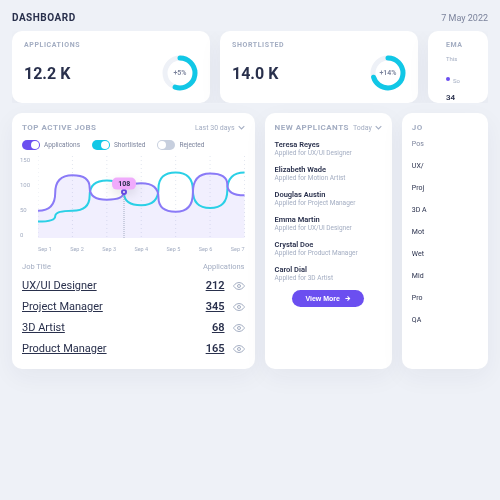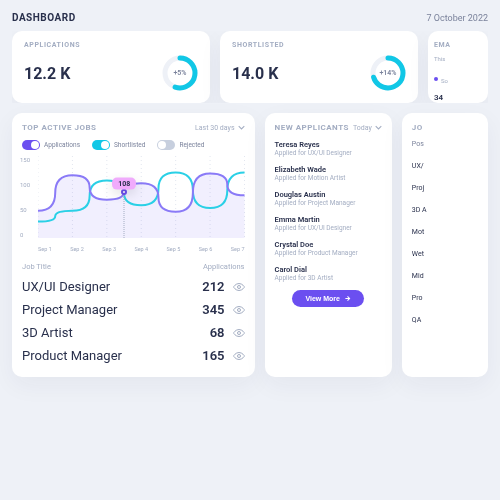--- a/index.html
+++ b/index.html
@@ -79,21 +79,21 @@
   .x-axis span { font-size:5.5px; color:var(--muted); }
   .plot { position:absolute; left:16px; right:0; top:0; bottom:14px; }
   .tooltip {
     position:absolute; background:#f0abfc; border-radius:5px; padding:2px 6px; font-size:7px; font-weight:700;
     box-shadow:0 4px 12px rgba(0,0,0,.12); transform:translate(-50%,-120%);
   }
   .tt-dot { position:absolute; width:6px;height:6px;border:2px solid var(--purple);background:#fff;border-radius:50%; transform:translate(-50%,-50%);}
   .tt-line { position:absolute; width:0; border-left:1px dotted var(--muted); transform:translateX(-50%);}
 
   .job-head { display:flex; justify-content:space-between; font-size:7.5px; color:var(--muted); margin:10px 0 4px; }
-  .job-row { display:flex; align-items:center; justify-content:space-between; padding:4px 0; font-size:13px; }
+  .job-row { display:flex; align-items:center; justify-content:space-between; padding:4px 0; font-size:11px;text-decoration:underline; }
   .job-row .title { color:var(--text); }
   .job-row .apps  { display:flex; align-items:center; gap:8px; font-weight:600; }
   .eye { width:12px; height:12px; color:var(--muted); }
 
   .appl-item { margin-bottom:8px; }
   .appl-name { font-size:7.5px; font-weight:600; color:var(--text); }
   .appl-role { font-size:6.5px; color:var(--muted); }
   .view-more {
     display:flex; margin: 4px auto 0; align-items:center; justify-content:center; gap:4px;
     background:var(--purple); color:#fff; font-size:7px; font-weight:600;
@@ -103,21 +103,21 @@
 
   .panel-right .jr { font-size:7px; color:var(--text); margin-bottom:14px; }
   .panel-right .jr.muted { color:var(--muted2); }
 </style>
 </head>
 <body>
 
 <div class="page">
   <div class="topbar">
     <h1>DASHBOARD</h1>
-    <div class="date">7 October 2022</div>
+    <div class="date">7 May 2022</div>
   </div>
 
   <div class="row cards-row">
 
     <div class="card stat-card">
       <div class="stat-label">APPLICATIONS</div>
       <div class="stat-body">
         <div class="stat-value">12.2 K</div>
         <div class="delta-wrap">
           <svg class="delta-ring" viewBox="0 0 36 36">
@@ -137,21 +137,21 @@
           <svg class="delta-ring" viewBox="0 0 36 36">
             <circle cx="18" cy="18" r="15" fill="none" stroke="#eef1f7" stroke-width="5"></circle>
             <circle cx="18" cy="18" r="15" fill="none" stroke="var(--accent)" stroke-width="5" stroke-linecap="round" stroke-dasharray="94.2" transform="rotate(-90 18 18)" stroke-dashoffset="28.3"></circle>
           </svg>
           <div class="delta-txt">+14%</div>
         </div>
       </div>
     </div>
 
 
-    <div class="card stat-card cut" style="flex:0 0 38px;padding:10px 6px;">
+    <div class="card stat-card cut" style="flex:0 0 38px;padding:10px 18px;">
       <div class="stat-label">EMA</div>
       <div class="sub">This</div>
       <div><span class="dot"></span><span class="sub">So</span></div>
       <div class="num">34</div>
     </div>
   </div>
 
   <div class="main-row">
 
     <div class="panel-left">

